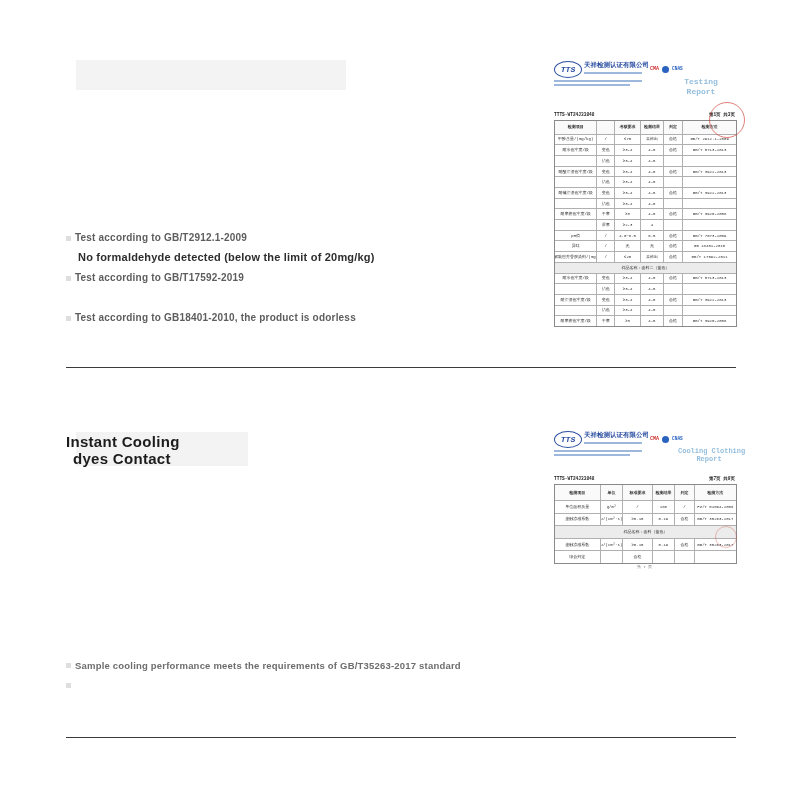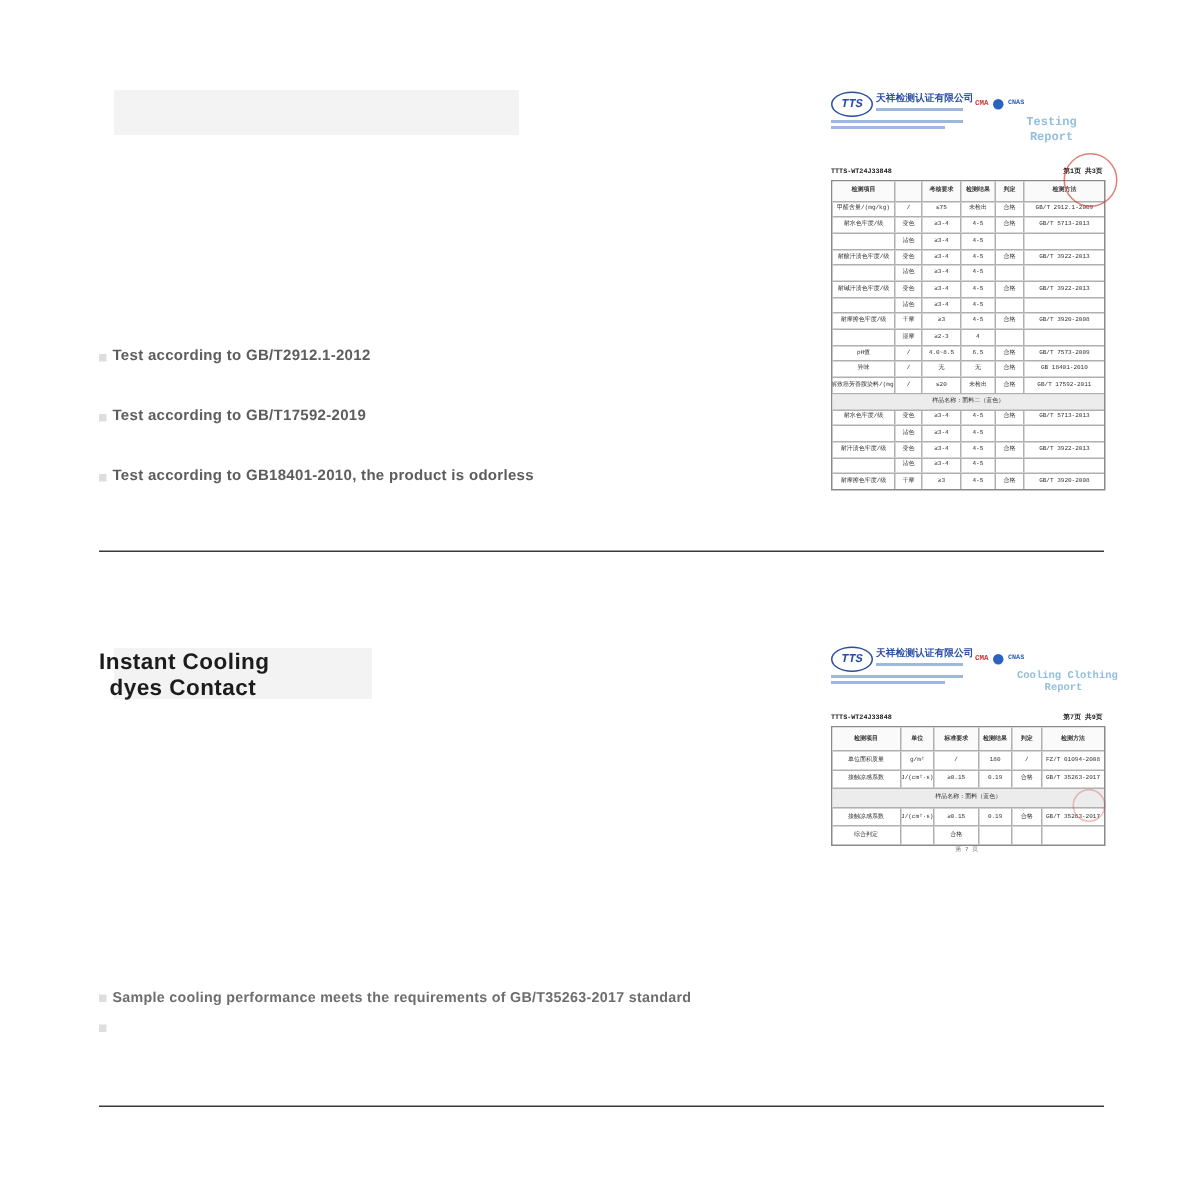--- a/index.html
+++ b/index.html
@@ -204,21 +204,22 @@
           <div class="tcell" style="flex: 14 1 0%;">≥3</div>
           <div class="tcell" style="flex: 12 1 0%;">4-5</div>
           <div class="tcell" style="flex: 10 1 0%;">合格</div>
           <div class="tcell" style="flex: 31 1 0%;">GB/T 3920-2008</div>
         </div>
       </div>
     <div class="abs stamp" style="right:-8px;top:44px;width:34px;height:34px;"></div>
   </div>
 
   <div class="abs bullet-sq" style="left:66px;top:236px;"></div>
-  <div class="abs b-label" style="left:75px;top:232px;">Test according to GB/T2912.1-2012</div>
+  <div class="abs b-label" style="left:75px;top:232px;">Test according to GB/T2912.1-2009</div>
+  <div class="abs b-strong" style="left:78px;top:251px;">No formaldehyde detected (below the limit of 20mg/kg)</div>
   <div class="abs bullet-sq" style="left:66px;top:276px;"></div>
   <div class="abs b-label" style="left:75px;top:272px;">Test according to GB/T17592-2019</div>
   <div class="abs bullet-sq" style="left:66px;top:316px;"></div>
   <div class="abs b-label" style="left:75px;top:312px;">Test according to GB18401-2010, the product is odorless</div>
 
   <div class="abs divider" style="left:66px;top:367px;width:670px;"></div>
 
   <div class="abs hl-box" style="left:76px;top:432px;width:172px;height:34px;"></div>
   <div class="abs h1" style="left:66px;top:433px;">Instant Cooling</div>
   <div class="abs h1" style="left:73px;top:450px;">dyes Contact</div>

